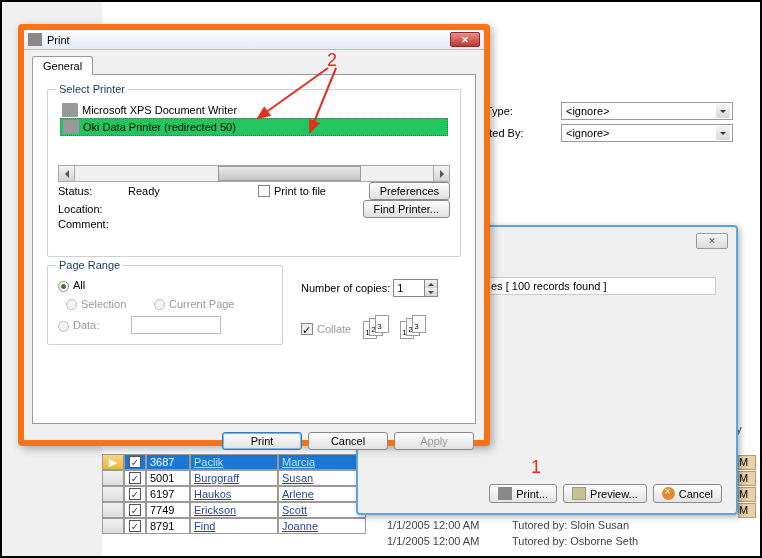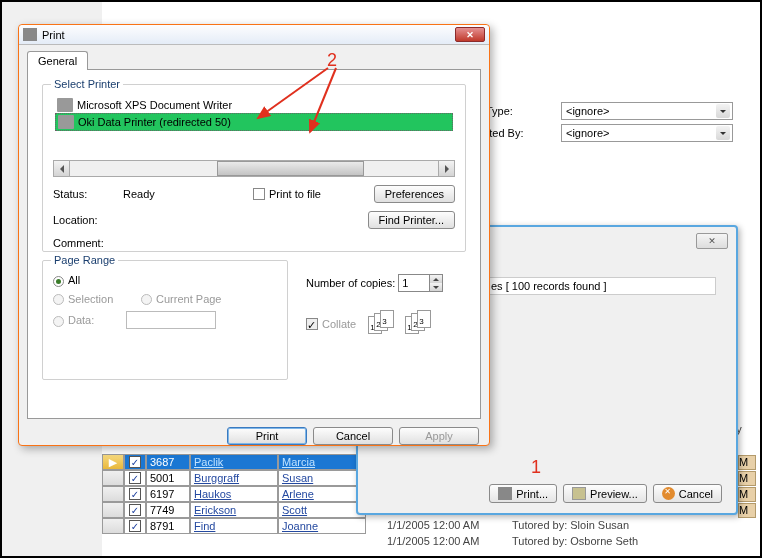--- a/index.html
+++ b/index.html
@@ -4,41 +4,41 @@
 <style>
 * { box-sizing: border-box; font-family: "Segoe UI", Tahoma, sans-serif; font-size: 11px; }
 body { margin: 0; background: #000; width: 762px; height: 558px; position: relative; overflow: hidden; }
 .bg-app { position: absolute; left: 2px; top: 2px; right: 2px; bottom: 2px; background: #f0f0f0; }
 .bg-panel { position: absolute; left: 100px; top: 0; right: 0; bottom: 0; background: #fff; }
 .bg-row { position: absolute; left: 475px; display: flex; align-items: center; gap: 4px; }
 .dropdown { background: #fff; border: 1px solid #999; height: 18px; width: 172px; display: flex; align-items: center; justify-content: space-between; padding: 0 2px 0 4px; }
 .dropdown .arrow { width: 14px; height: 14px; background: linear-gradient(#f3f3f3,#d8d8d8); display:flex; align-items:center; justify-content:center; border-radius:2px; }
 .dropdown .arrow::after { content:""; border:3px solid transparent; border-top-color:#333; margin-top:3px;}
 .label { color:#000; }
-.print-dialog { position: absolute; left: 18px; top: 24px; width: 472px; height: 422px; background: #f0f0f0; border: 1px solid #f97316; border-radius: 4px; box-shadow: 3px 3px 8px rgba(0,0,0,0.3); }
+.print-dialog { position: absolute; left: 18px; top: 24px; width: 472px; height: 422px; background: #f0f0f0; border: 6px solid #f97316; border-radius: 4px; box-shadow: 3px 3px 8px rgba(0,0,0,0.3); }
 .titlebar { height: 20px; background: linear-gradient(#fdfdfe, #e4ecf7); display:flex; align-items:center; padding: 0 4px; border-radius: 4px 4px 0 0; border-bottom:1px solid #bbb; }
 .titlebar .icon { width:14px; height:13px; background:#888; margin-right:5px; display:flex; }
 .titlebar .title { color:#000; }
 .titlebar .close { margin-left:auto; width:30px; height:15px; background: linear-gradient(#e59091,#c0392b); border:1px solid #8b2b2b; border-radius:2px; display:flex; align-items:center; justify-content:center; color:#fff; font-weight:bold; font-size:9px;}
 .tab-strip { display:flex; padding: 6px 8px 0 8px; }
 .tab { background:#fff; border:1px solid #999; border-bottom:none; padding:3px 10px; border-radius:3px 3px 0 0; margin-bottom:-1px; z-index:2; }
 .tab-body { background:#fff; border:1px solid #999; margin:0 8px 8px 8px; height: 350px; padding: 14px; }
 .group { border:1px solid #d0d0d0; border-radius:2px; padding:10px; margin-bottom:8px; position:relative; }
 .group-title { position:absolute; top:-7px; left:8px; background:#fff; padding:0 3px; color:#1a3e6e; }
 .printer-list { background:#fff; height: 62px; padding:2px; }
 .printer-item { display:flex; align-items:center; padding:1px 2px; gap:4px; }
 .printer-item.selected { border:1px dotted #666; background:#22c55e; }
 .printer-icon { width:16px; height:14px; background:#999; border-radius:1px; position:relative; }
 .scrollbar { display:flex; height:17px; margin-top:3px; }
 .scrollbar .sb-btn { width:17px; background:linear-gradient(#f3f3f3,#d4d4d4); border:1px solid #aaa; display:flex; align-items:center; justify-content:center;}
 .scrollbar .sb-btn.left::after{content:"";border:4px solid transparent;border-right-color:#555;margin-left:-4px;}
 .scrollbar .sb-btn.right::after{content:"";border:4px solid transparent;border-left-color:#555;margin-right:-4px;}
 .scrollbar .track { flex:1; background:#f0f0f0; border-top:1px solid #aaa; border-bottom:1px solid #aaa; position:relative;}
 .scrollbar .thumb { position:absolute; left:40%; width:40%; height:100%; background:linear-gradient(#eaeaea,#c4c4c4); border:1px solid #999;}
-.status-row { display:flex; align-items:center; margin-top:8px; font-size:11px;}
+.status-row { display:flex; align-items:center; margin-top:0; font-size:11px;}
 .status-row .col1 { width:70px; }
 .status-row .col2 { width:130px; }
 .chk { width:12px; height:12px; border:1px solid #888; background:#fff; display:inline-block; margin-right:4px; vertical-align:middle;}
 .btn { background:linear-gradient(#fdfdfd,#e0e0e0); border:1px solid #8a8a8a; border-radius:3px; padding:2px 10px; min-width:80px; text-align:center; display:inline-block; }
 .btn.disabled { color:#999; }
 .radio { width:11px; height:11px; border:1px solid #888; border-radius:50%; display:inline-block; margin-right:4px; vertical-align:middle; position:relative; background:#fff;}
 .radio.checked::after { content:""; position:absolute; left:2px; top:2px; width:5px; height:5px; background:#3a7c2a; border-radius:50%; }
 .radio.disabled { border-color:#bbb; background:#f4f4f4;}
 .disabled-text { color:#9a9a9a; }
 .spinner { display:inline-flex; border:1px solid #888; }
@@ -239,24 +239,24 @@
         <div class="col1">Location:</div>
         <div class="col2"></div>
         <div style="margin-left:auto" class="btn">Find Printer...</div>
       </div>
       <div class="status-row">
         <div class="col1">Comment:</div>
       </div>
     </div>
 
     <div style="display:flex; gap:8px;">
-      <div class="group" style="flex:1; height:120px;">
+      <div class="group" style="flex:1; height:80px;">
         <span class="group-title">Page Range</span>
         <div style="margin:3px 0;"><span class="radio checked"></span><span>All</span></div>
-        <div style="margin:6px 0;">
+        <div style="margin:6px 8px;">
           <span class="radio disabled"></span><span class="disabled-text" style="display:inline-block;width:70px">Selection</span>
           <span class="radio disabled"></span><span class="disabled-text">Current Page</span>
         </div>
         <div style="margin:6px 0;">
           <span class="radio disabled"></span><span class="disabled-text" style="display:inline-block;width:55px">Data:</span>
           <input type="text" disabled="" style="width: 90px; border: 1px solid rgb(187, 187, 187); background: rgb(255, 255, 255); height: 18px;">
         </div>
       </div>
       <div class="group" style="width:170px; height:100px; border:none;">
         <div style="margin-top:4px;">

